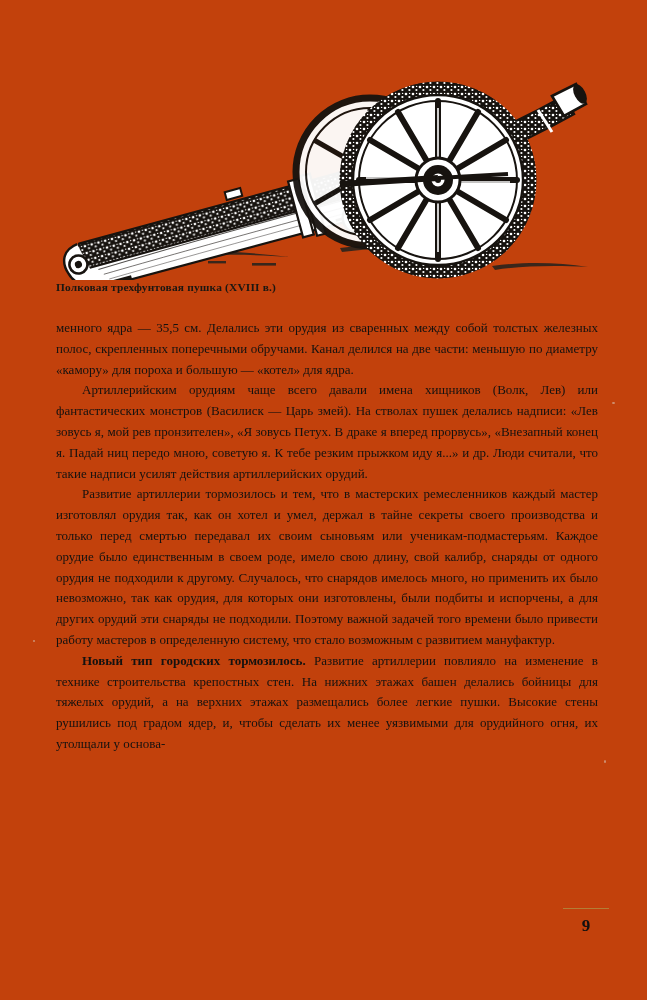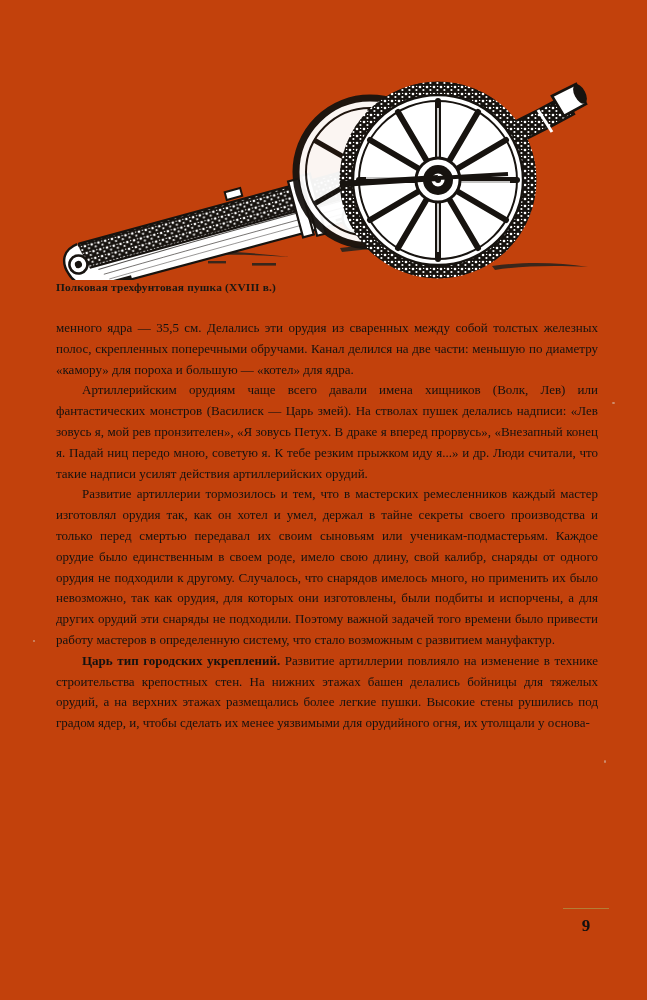--- a/index.html
+++ b/index.html
@@ -188,21 +188,21 @@
       </g>
     </svg>
   </div>
 
   <div class="caption">Полковая трехфунтовая пушка (XVIII в.)</div>
 
   <div class="body">
       <p class="noindent"><span>менного ядра — 35,5 см. Делались эти орудия из сваренных между собой толстых железных полос, скрепленных поперечными обручами. Канал делился на две части: меньшую по диаметру «камору» для пороха и большую — «котел» для ядра.</span></p>
       <p><span>Артиллерийским орудиям чаще всего давали имена хищников (Волк, Лев) или фантастических монстров (Василиск — Царь змей). На стволах пушек делались надписи: «Лев зовусь я, мой рев пронзителен», «Я зовусь Петух. В драке я вперед прорвусь», «Внезапный конец я. Падай ниц передо мною, советую я. К тебе резким прыжком иду я...» и др. Люди считали, что такие надписи усилят действия артиллерийских орудий.</span></p>
       <p><span>Развитие артиллерии тормозилось и тем, что в мастерских ремесленников каждый мастер изготовлял орудия так, как он хотел и умел, держал в тайне секреты своего производства и только перед смертью передавал их своим сыновьям или ученикам-подмастерьям. Каждое орудие было единственным в своем роде, имело свою длину, свой калибр, снаряды от одного орудия не подходили к другому. Случалось, что снарядов имелось много, но применить их было невозможно, так как орудия, для которых они изготовлены, были подбиты и испорчены, а для других орудий эти снаряды не подходили. Поэтому важной задачей того времени было привести работу мастеров в определенную систему, что стало возможным с развитием мануфактур.</span></p>
-      <p><b>Царь тип городских укреплений.</b><span> Развитие артиллерии повлияло на изменение в технике строительства крепостных стен. На нижних этажах башен делались бойницы для тяжелых орудий, а на верхних этажах размещались более легкие пушки. Высокие стены рушились под градом ядер, и, чтобы сделать их менее уязвимыми для орудийного огня, их утолщали у основа-</span></p>
+      <p><b>Новый тип городских тормозилось.</b><span> Развитие артиллерии повлияло на изменение в технике строительства крепостных стен. На нижних этажах башен делались бойницы для тяжелых орудий, а на верхних этажах размещались более легкие пушки. Высокие стены рушились под градом ядер, и, чтобы сделать их менее уязвимыми для орудийного огня, их утолщали у основа-</span></p>
     </div>
 
   <div class="folio-rule"></div>
   <div class="folio">9</div>
 
   <span class="speck" style="left:612px;top:402px;width:3px;height:2px;"></span>
   <span class="speck" style="left:33px;top:640px;width:2px;height:2px;"></span>
   <span class="speck" style="left:604px;top:760px;width:2px;height:3px;"></span>
 </div>
 

